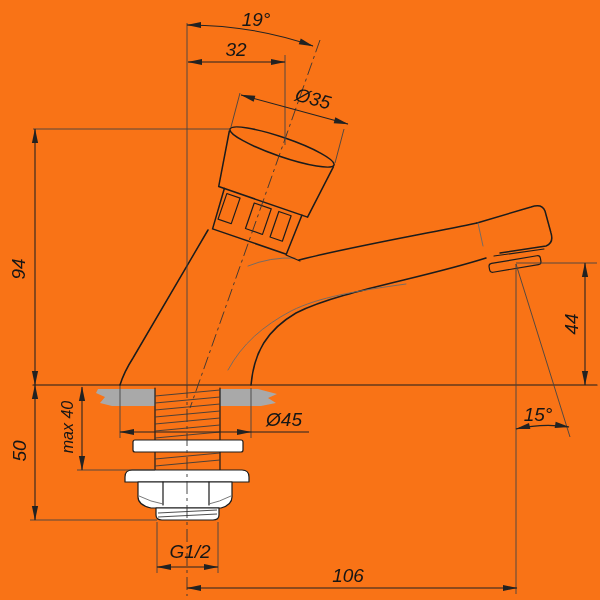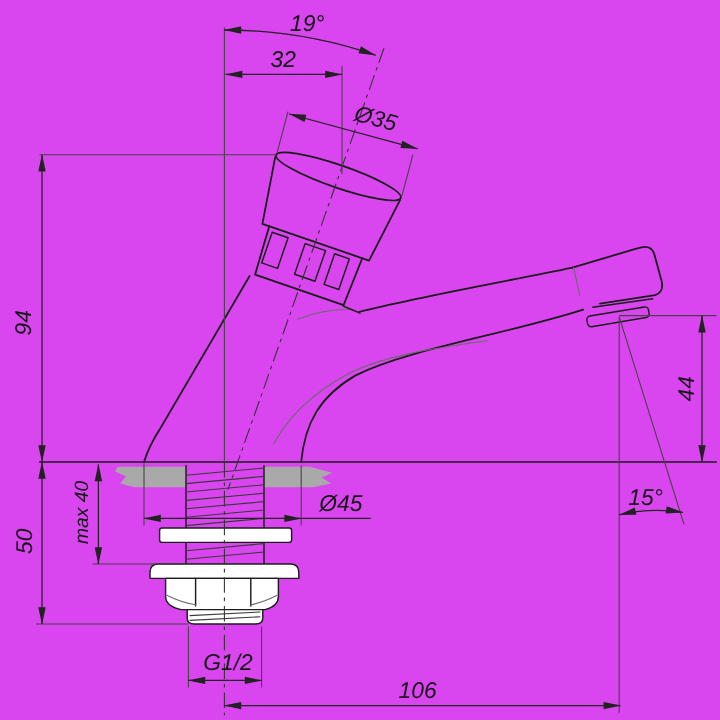--- a/index.html
+++ b/index.html
@@ -1,16 +1,16 @@
 <!DOCTYPE html>
 <html><head>
 <meta charset="utf-8">
 <style>
   html,body{margin:0;padding:0;background:#fff;}
-  .stage{width:600px;height:600px;background:#d946ef;position:relative;overflow:hidden;}
+  .stage{width:600px;height:600px;background:#f97316;position:relative;overflow:hidden;}
   svg{display:block;}
   text{font-family:"Liberation Sans","DejaVu Sans",sans-serif;font-style:italic;fill:#161616;}
   .dimtxt{font-size:19px;}
   .dimtxt-sm{font-size:16px;}
   .outline{stroke:#1c1c1c;stroke-width:1.5;fill:none;stroke-linecap:round;stroke-linejoin:round;}
   .outline2{stroke:#1c1c1c;stroke-width:1.2;fill:none;stroke-linecap:round;stroke-linejoin:round;}
   .thin{stroke:#6a6a6a;stroke-width:0.9;fill:none;stroke-linecap:round;}
   .dim{stroke:#222;stroke-width:1.05;fill:none;}
   .cl{stroke:#333;stroke-width:0.9;fill:none;stroke-dasharray:13 4 3 4;}
   .ref{stroke:#444;stroke-width:0.9;fill:none;}

